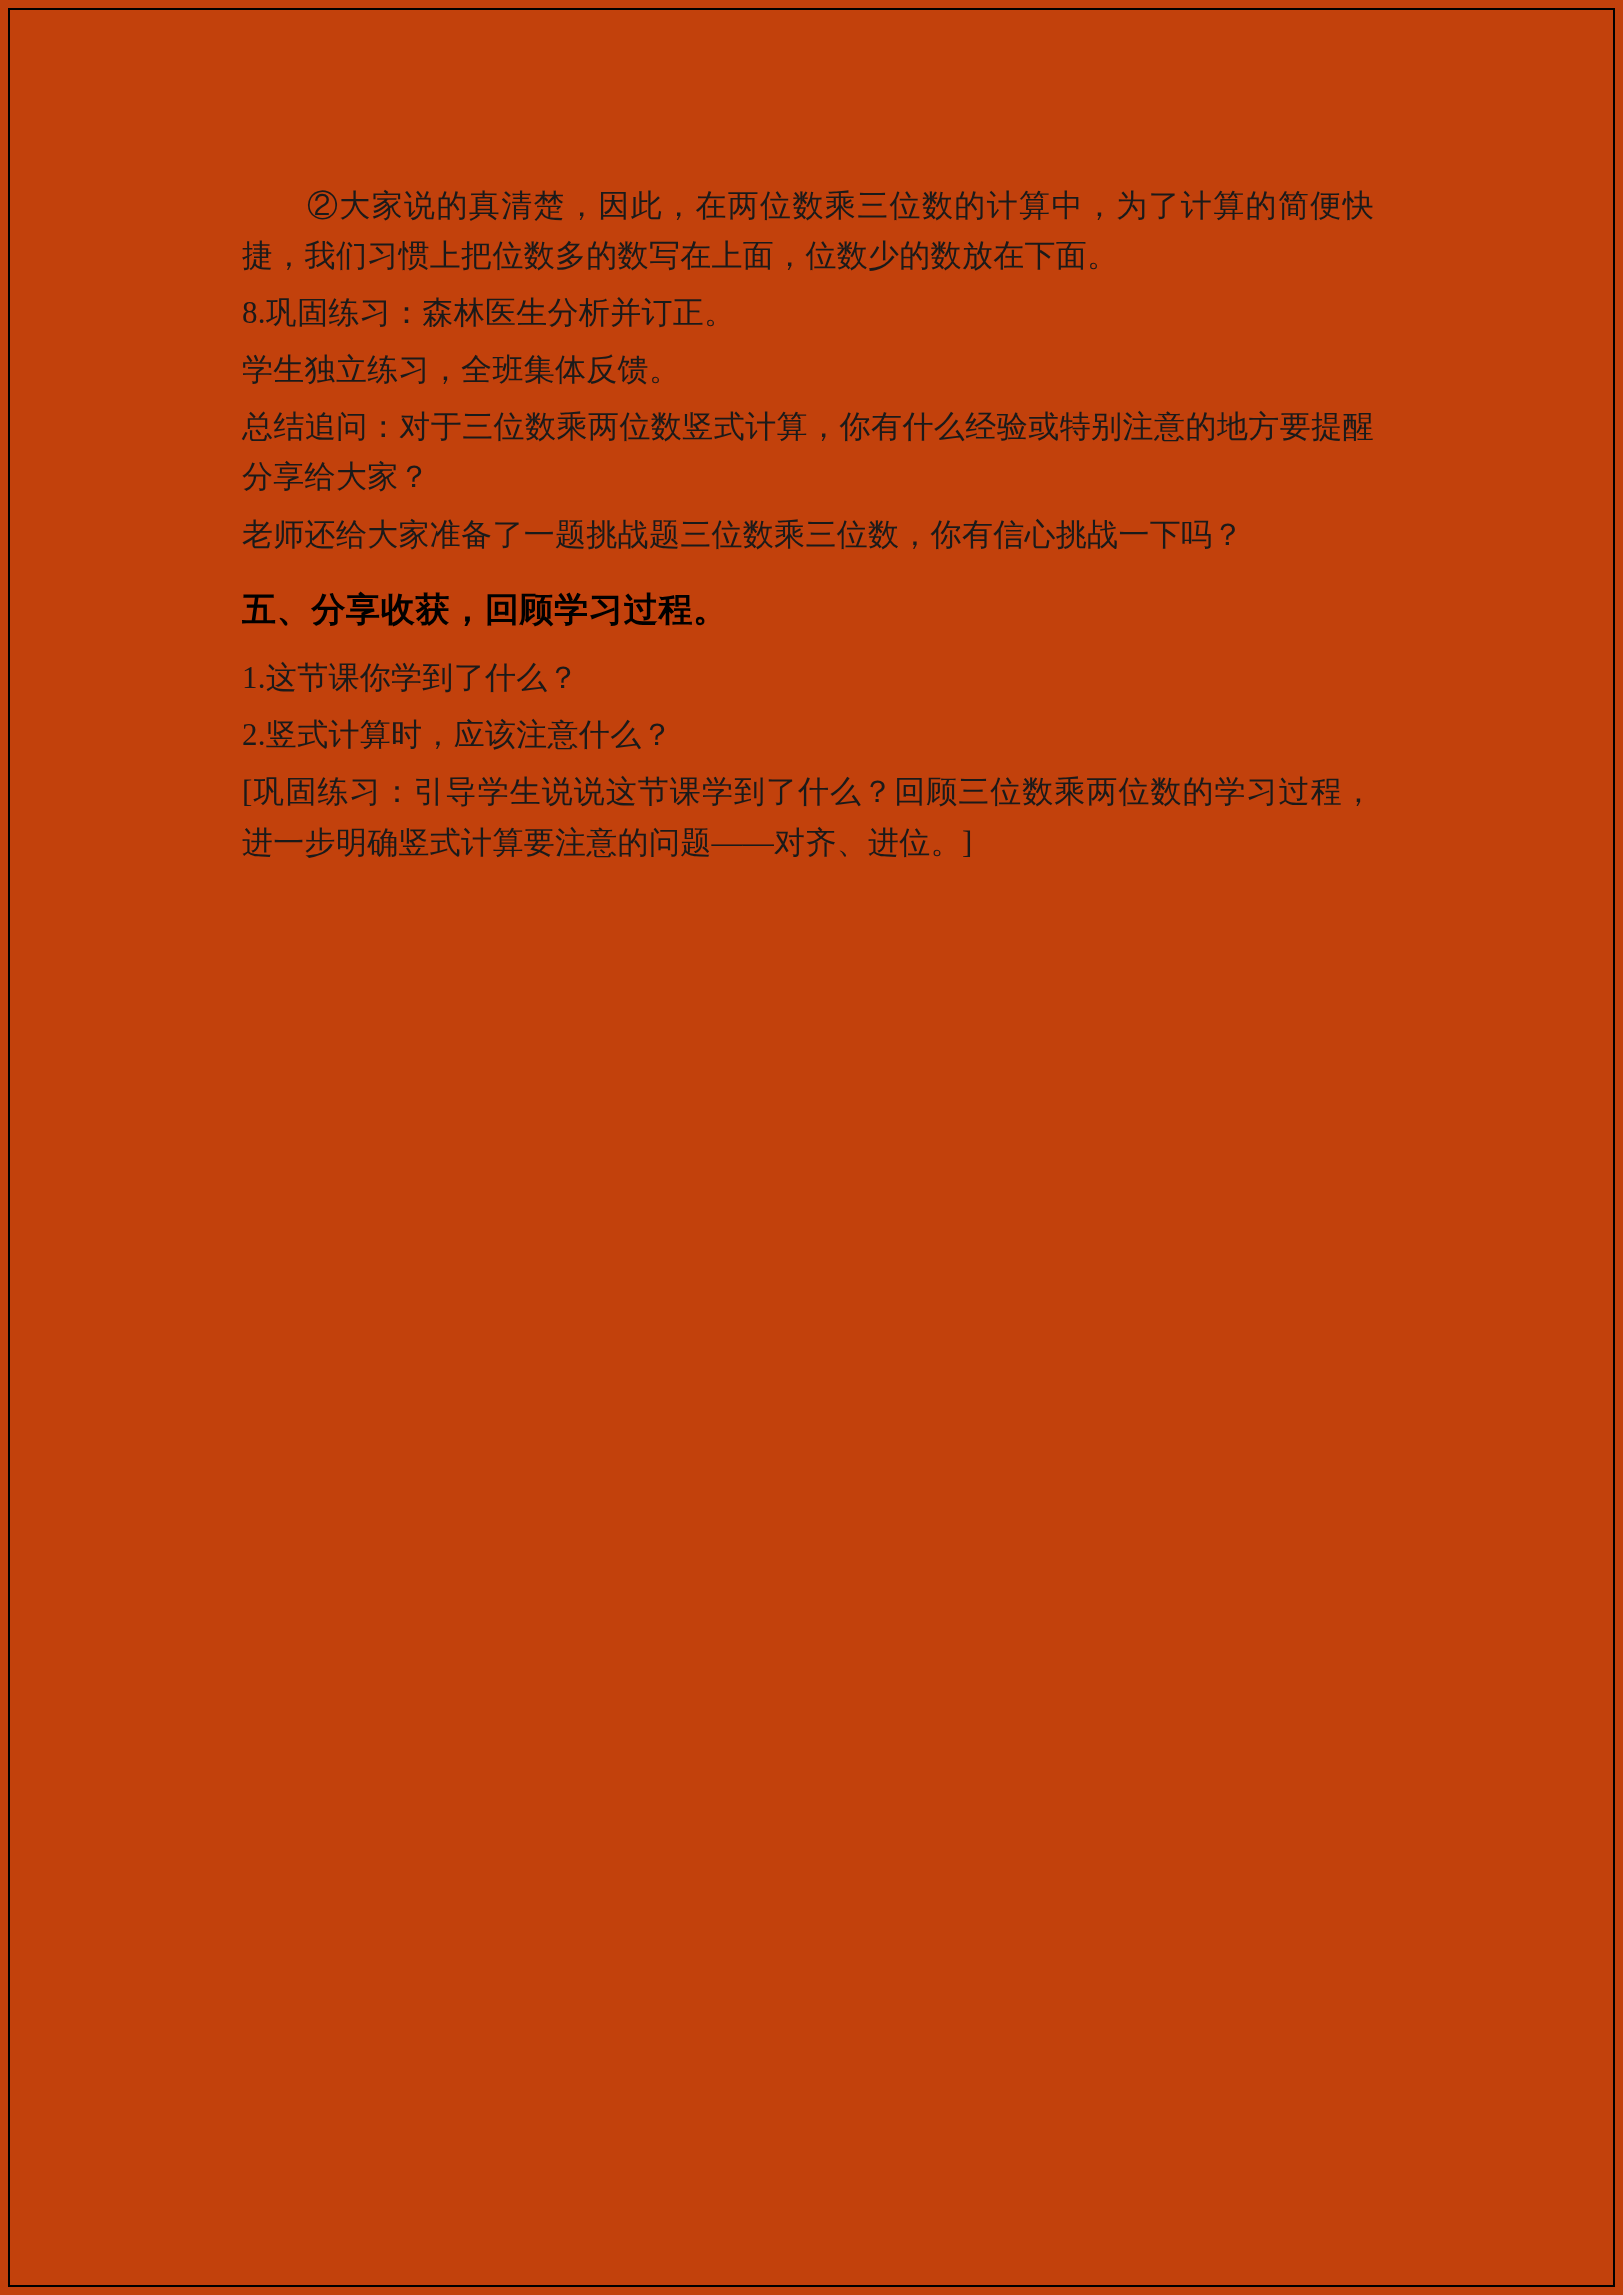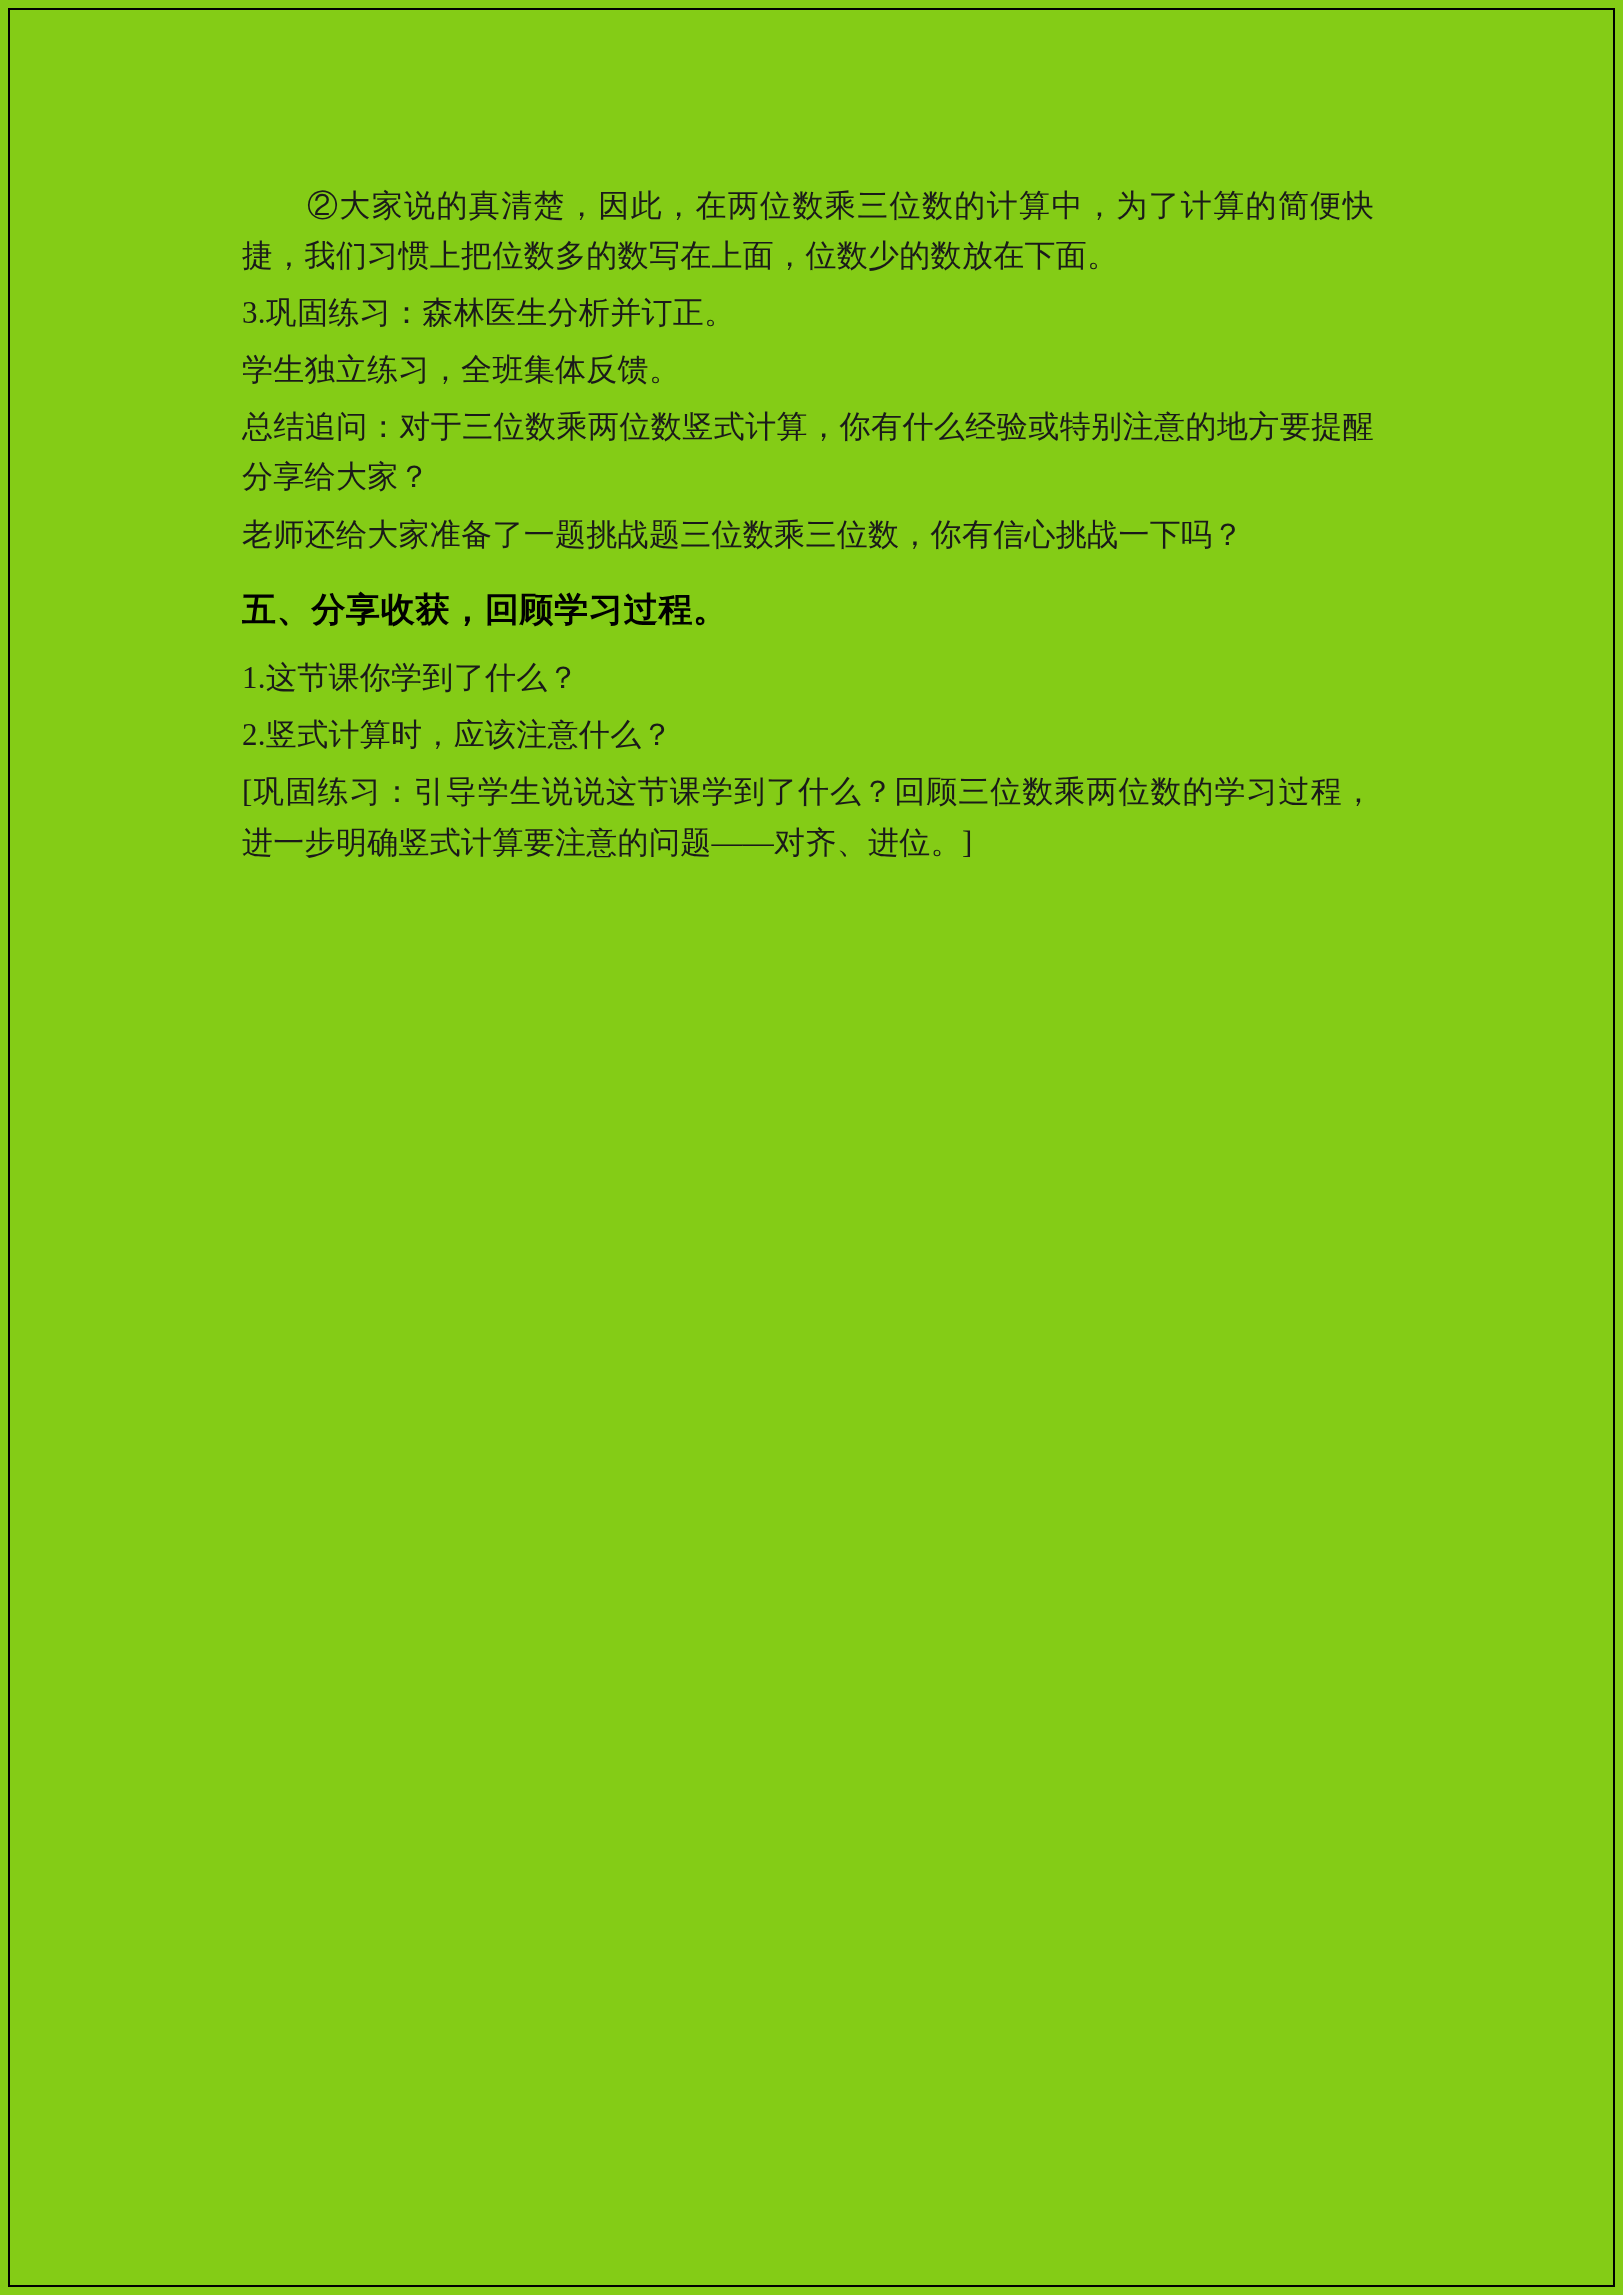--- a/index.html
+++ b/index.html
@@ -7,21 +7,21 @@
     padding: 0;
     background: #ffffff;
   }
   body {
     font-family: "Liberation Serif", "DejaVu Serif", serif;
   }
   .page {
     position: relative;
     width: 1623px;
     height: 2295px;
-    background: #84cc16;
+    background: #c2410c;
     box-sizing: border-box;
     overflow: hidden;
   }
   .page-border {
     position: absolute;
     left: 8.2px;
     top: 8.2px;
     width: 1607px;
     height: 2279px;
     border: 2px solid #000000;
@@ -59,21 +59,21 @@
 </head>
 <body>
 
 <div class="page">
   <div class="page-border"></div>
 
   <div class="content">
 
     <p class="para indent">②大家说的真清楚，因此，在两位数乘三位数的计算中，为了计算的简便快捷，我们习惯上把位数多的数写在上面，位数少的数放在下面。</p>
 
-    <p class="para">3.巩固练习：森林医生分析并订正。</p>
+    <p class="para">8.巩固练习：森林医生分析并订正。</p>
 
     <p class="para">学生独立练习，全班集体反馈。</p>
 
     <p class="para">总结追问：对于三位数乘两位数竖式计算，你有什么经验或特别注意的地方要提醒分享给大家？</p>
 
     <p class="para">老师还给大家准备了一题挑战题三位数乘三位数，你有信心挑战一下吗？</p>
 
     <h2 class="heading">五、分享收获，回顾学习过程。</h2>
 
     <p class="para">1.这节课你学到了什么？</p>

